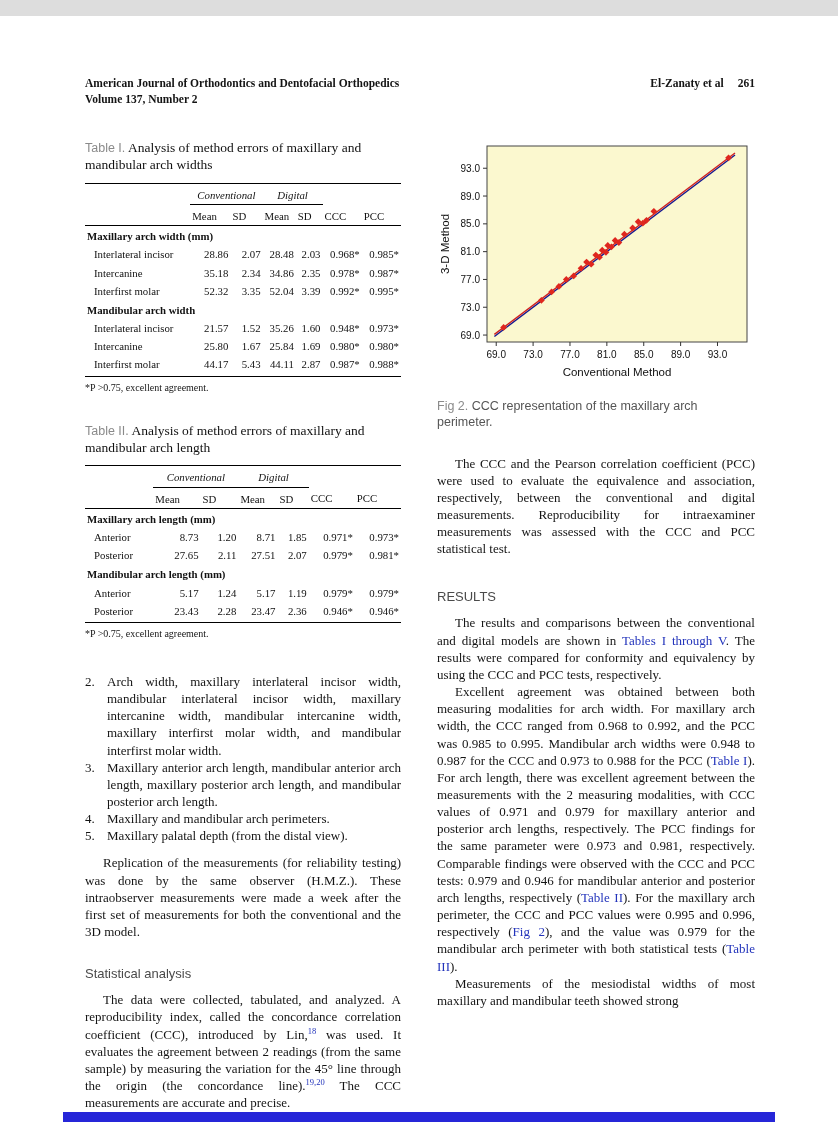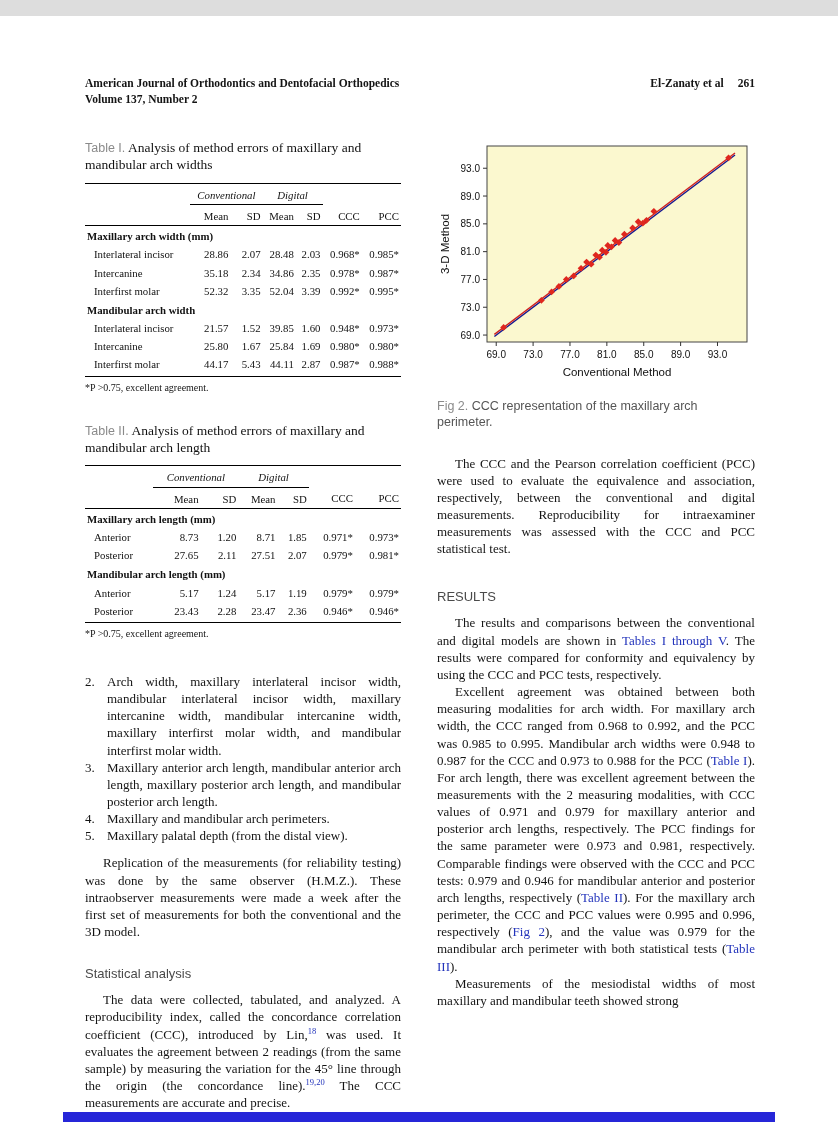--- a/index.html
+++ b/index.html
@@ -18,21 +18,21 @@
   
   .table-caption{font-size:13.5px;line-height:1.25;margin:0 0 9px 0;}
   .cap-label{font-family:"Liberation Sans",sans-serif;color:#8a8a8a;font-size:12.5px;}
   .cap-text{color:#111;}
   .fig-caption{font-family:"Liberation Sans",sans-serif;font-size:12.5px;color:#555;
                line-height:1.3;margin-top:10px;}
 
   
   table{width:100%;border-collapse:collapse;border-top:1.6px solid #000;
         font-size:10.8px;line-height:1.5;color:#111;}
-  thead th{font-weight:normal;text-align:right;padding:3px 2px 1px;}
+  thead th{font-weight:normal;text-align:left;padding:3px 2px 1px;}
   th.group-th{text-align:center;border-bottom:1px solid #000;font-style:italic;}
   tr.colhead-row th{border-bottom:1px solid #000;}
   th.row-label,td.row-label{text-align:left;}
   td{padding:1px 2px;}
   td.num{text-align:right;white-space:nowrap;}
   td.section-td{font-weight:bold;padding-top:2px;}
   td.indent{padding-left:9px;}
   tbody tr:last-child td{border-bottom:1.6px solid #000;padding-bottom:3px;}
   .footnote{font-size:10px;margin-top:5px;}
   .tbl2{margin-top:30px;}
@@ -130,21 +130,21 @@
               <td class="num">0.992*</td>
               <td class="num">0.995*</td>
             </tr>
             <tr>
               <td class="section-td" colspan="7">Mandibular arch width</td>
             </tr>
             <tr>
               <td class="row-label indent">Interlateral incisor</td>
               <td class="num">21.57</td>
               <td class="num">1.52</td>
-              <td class="num">39.85</td>
+              <td class="num">35.26</td>
               <td class="num">1.60</td>
               <td class="num">0.948*</td>
               <td class="num">0.973*</td>
             </tr>
             <tr>
               <td class="row-label indent">Intercanine</td>
               <td class="num">25.80</td>
               <td class="num">1.67</td>
               <td class="num">25.84</td>
               <td class="num">1.69</td>

